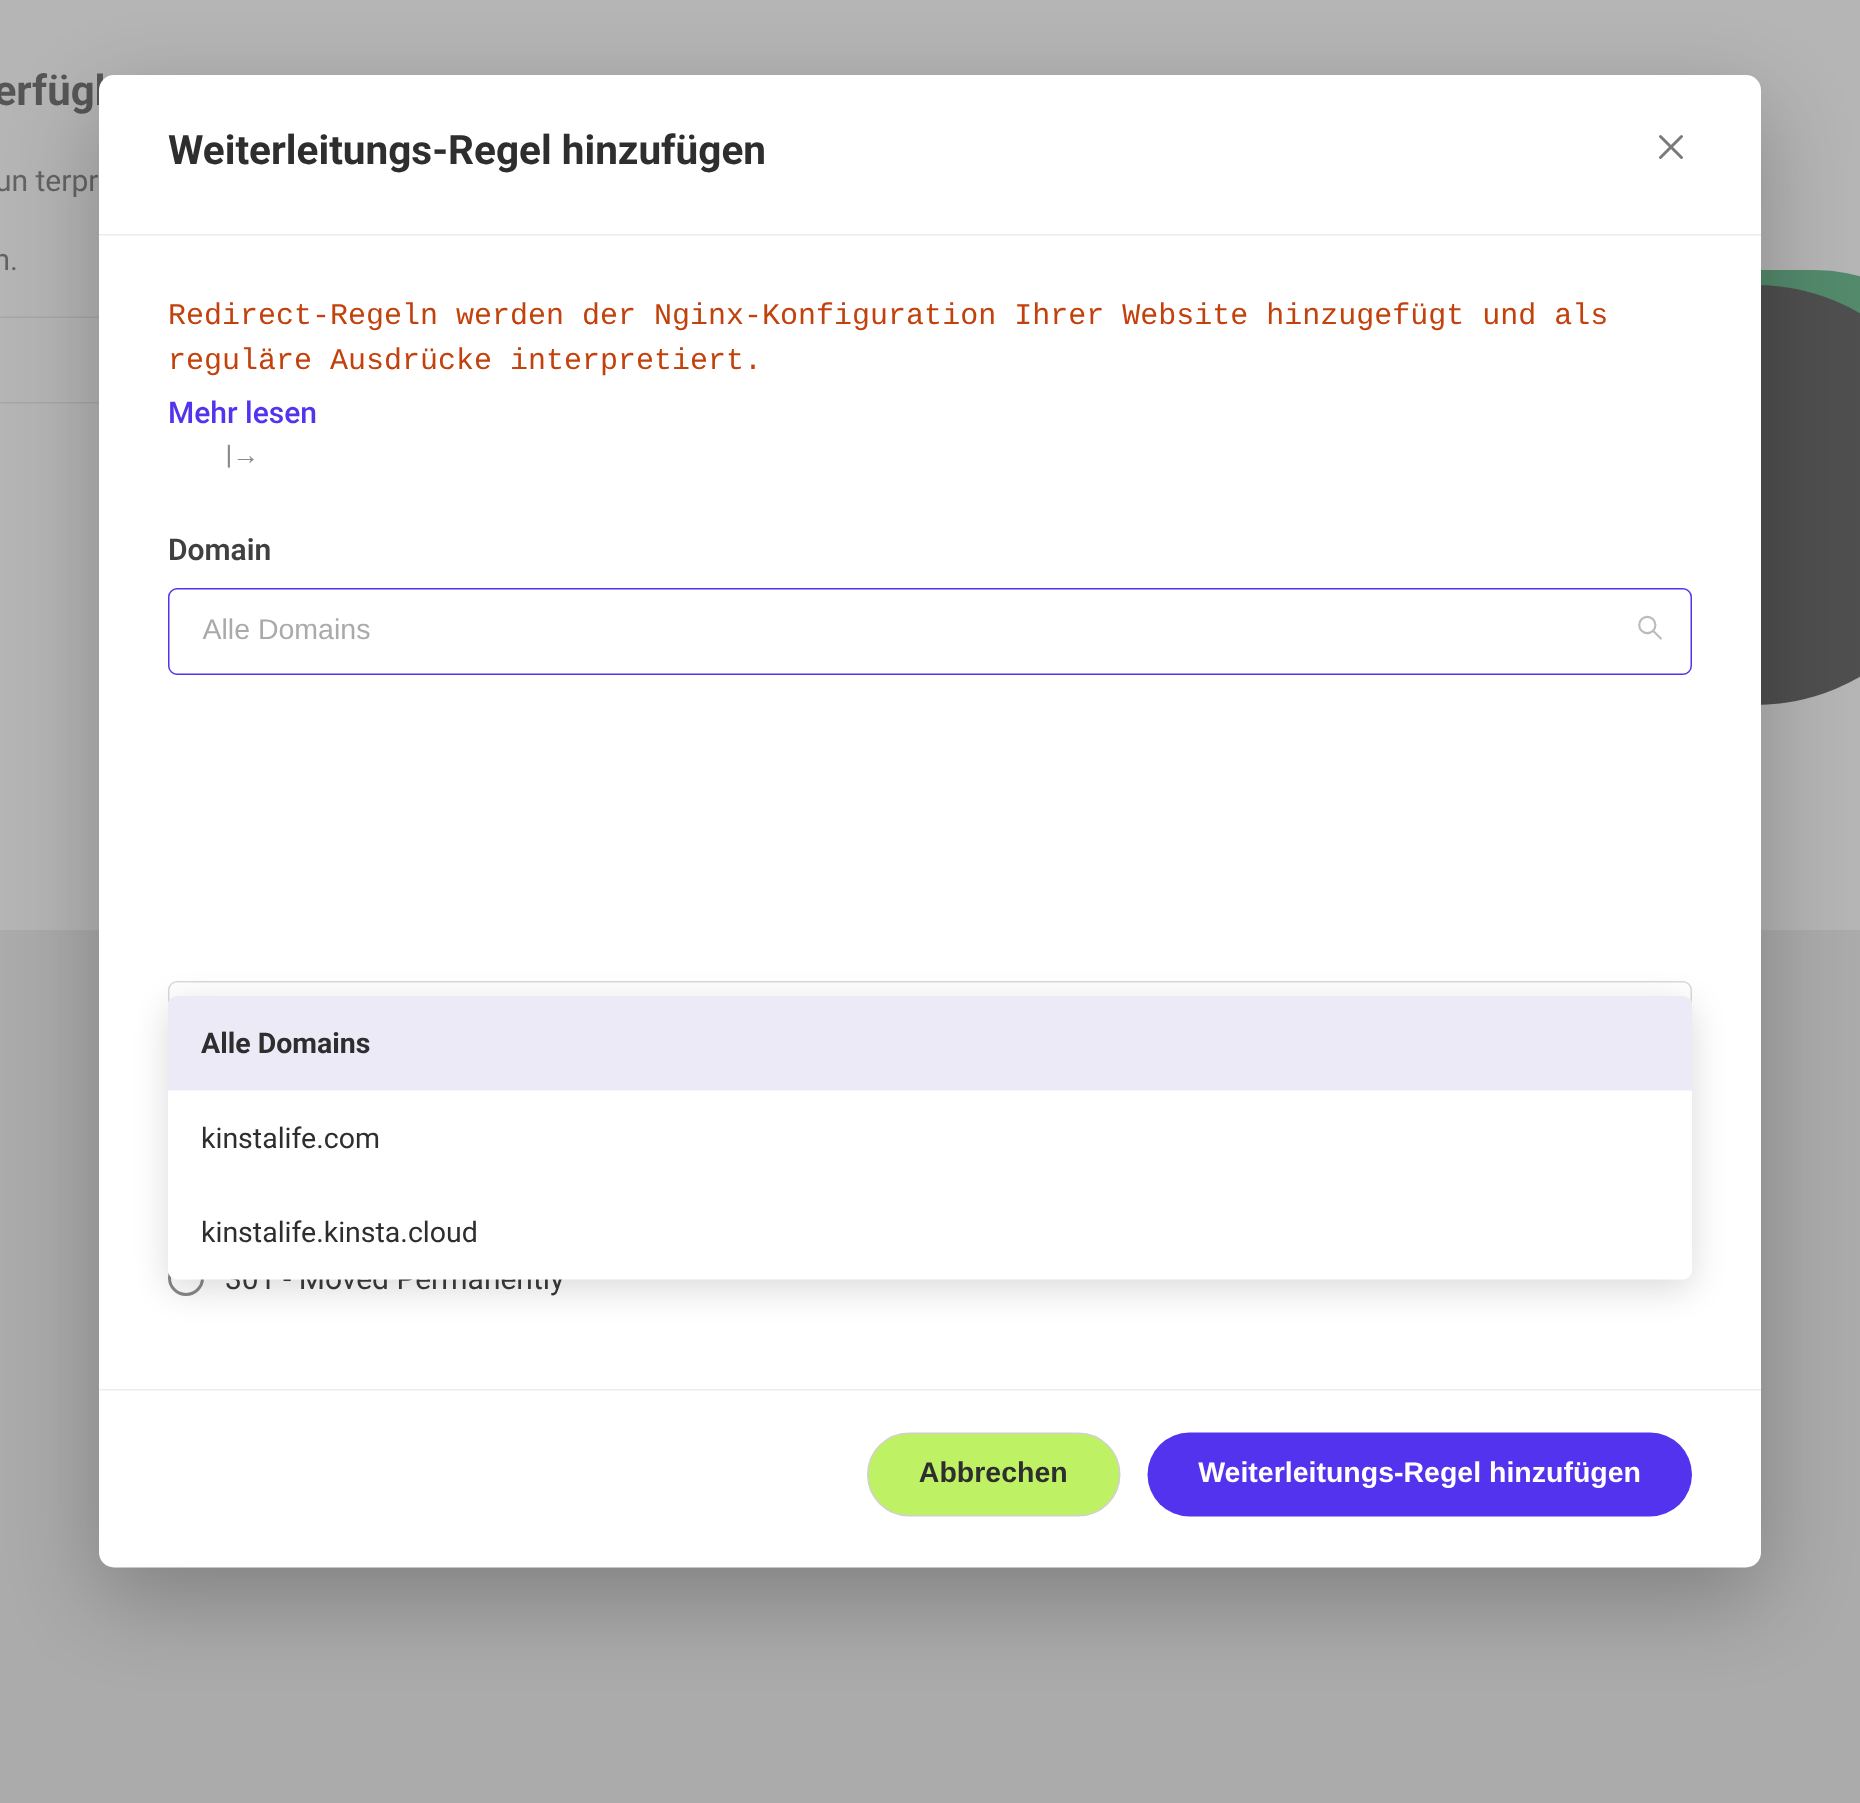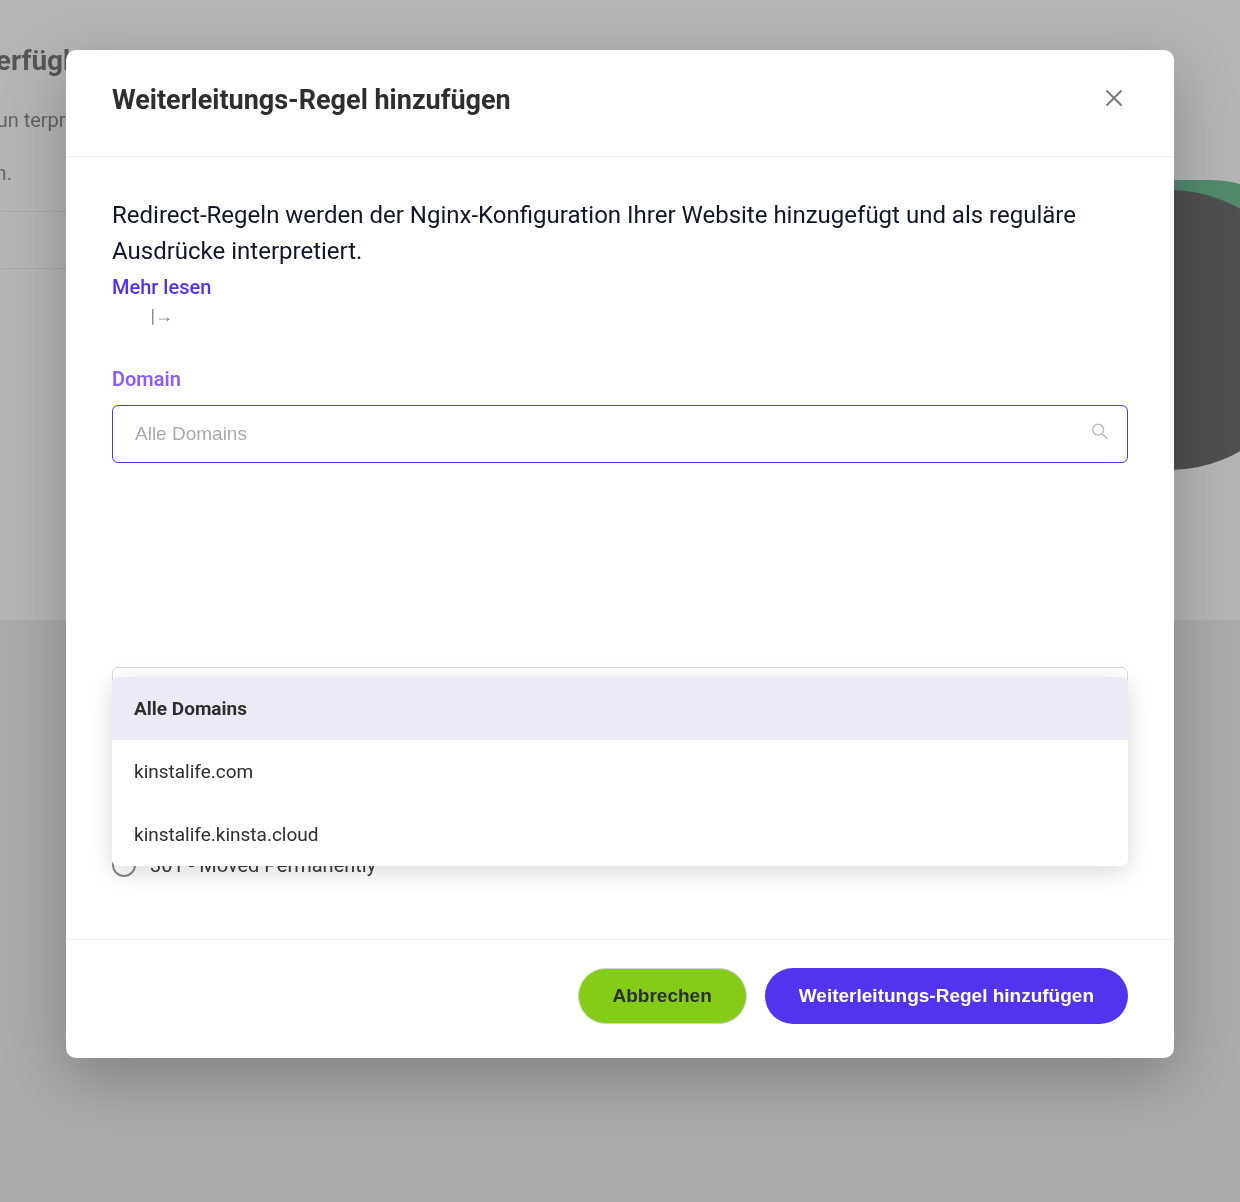--- a/index.html
+++ b/index.html
@@ -101,45 +101,46 @@
     color: #7a7a7a;
     cursor: pointer;
     background: none; border: none;
     font-size: 22px;
   }
 
   .modal-body {
     padding: 40px 46px 40px 46px;
   }
   .intro-text {
-    font-size: 24px;
-    color: #0f172a;
+    font-size: 20px;
+    color: #c2410c;
     line-height: 1.5;
     margin-bottom: 6px;
+    font-family: Liberation Mono, monospace;
   }
   .read-more {
     font-size: 20px;
     color: #5333ed;
     font-weight: 500;
     display: inline-flex;
     align-items: center;
     gap: 6px;
     cursor: pointer;
     flex-direction: column;
   }
   .read-more-icon {
     color: #8a8a8a;
     font-size: 18px;
   }
 
   .field-group { margin-top: 40px; position: relative; }
   .field-label {
     font-size: 20px;
     font-weight: 600;
-    color: #8b5cf6;
+    color: #404040;
     margin-bottom: 14px;
     display: block;
   }
 
   .combobox {
     width: 100%;
     height: 58px;
     border: 1.5px solid #5333ed;
     border-radius: 6px;
     padding: 0 50px 0 22px;
@@ -261,21 +262,21 @@
     padding: 0 34px;
     border-radius: 30px;
     font-size: 19px;
     font-weight: 600;
     cursor: pointer;
     display: inline-flex;
     align-items: center;
     justify-content: center;
   }
   .btn-secondary {
-    background: #84cc16;
+    background: #bef264;
     border: 1.5px solid #d0d0d0;
     color: #2e2e2e;
   }
   .btn-primary {
     background: #5333ed;
     border: none;
     color: #fff;
   }
 </style>
 </head>

